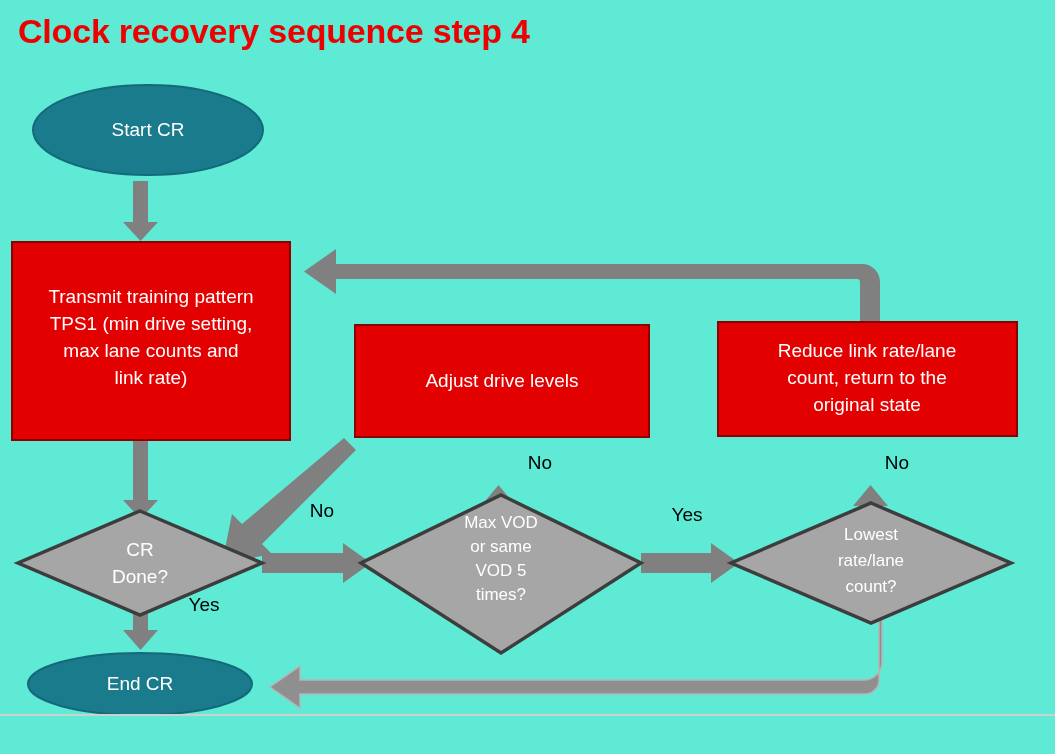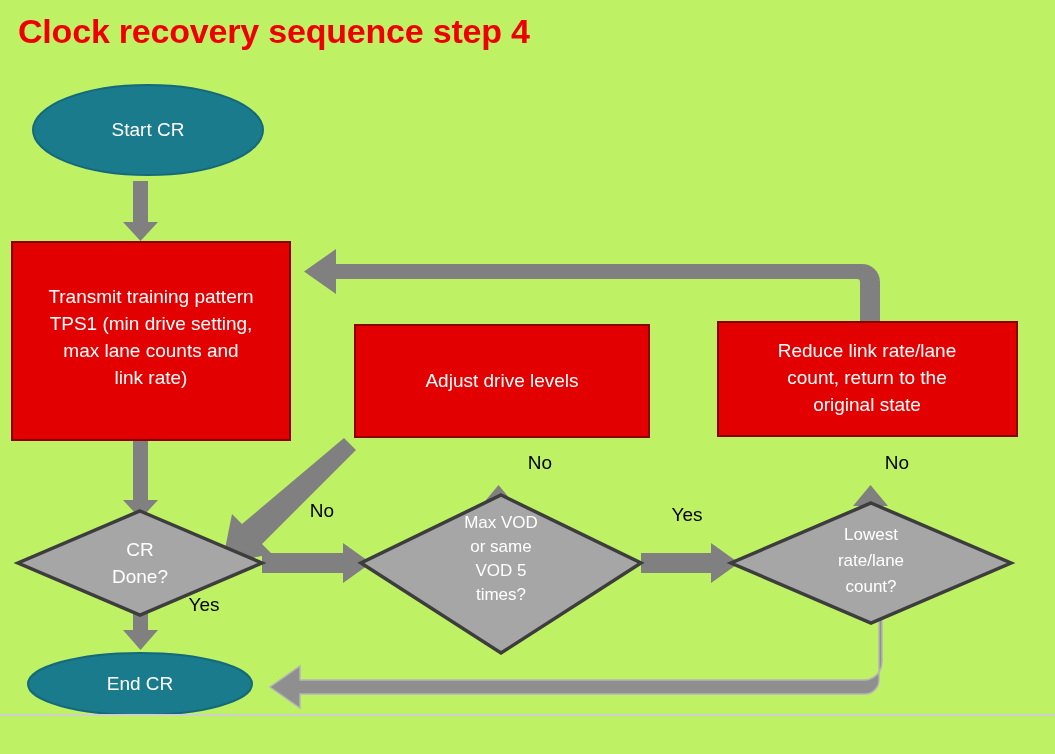--- a/index.html
+++ b/index.html
@@ -12,21 +12,21 @@
     width: 1055px;
     height: 754px;
     font-family: "Liberation Sans", sans-serif;
     overflow: hidden;
     position: relative;
   }
   #slide {
     position: relative;
     width: 1055px;
     height: 754px;
-    background: #bef264;
+    background: #5eead4;
   }
   #slide-title {
     position: absolute;
     left: 18px;
     top: 10px;
     font-size: 34px;
     font-weight: bold;
     color: #ef0000;
     letter-spacing: -0.2px;
     line-height: 42px;

